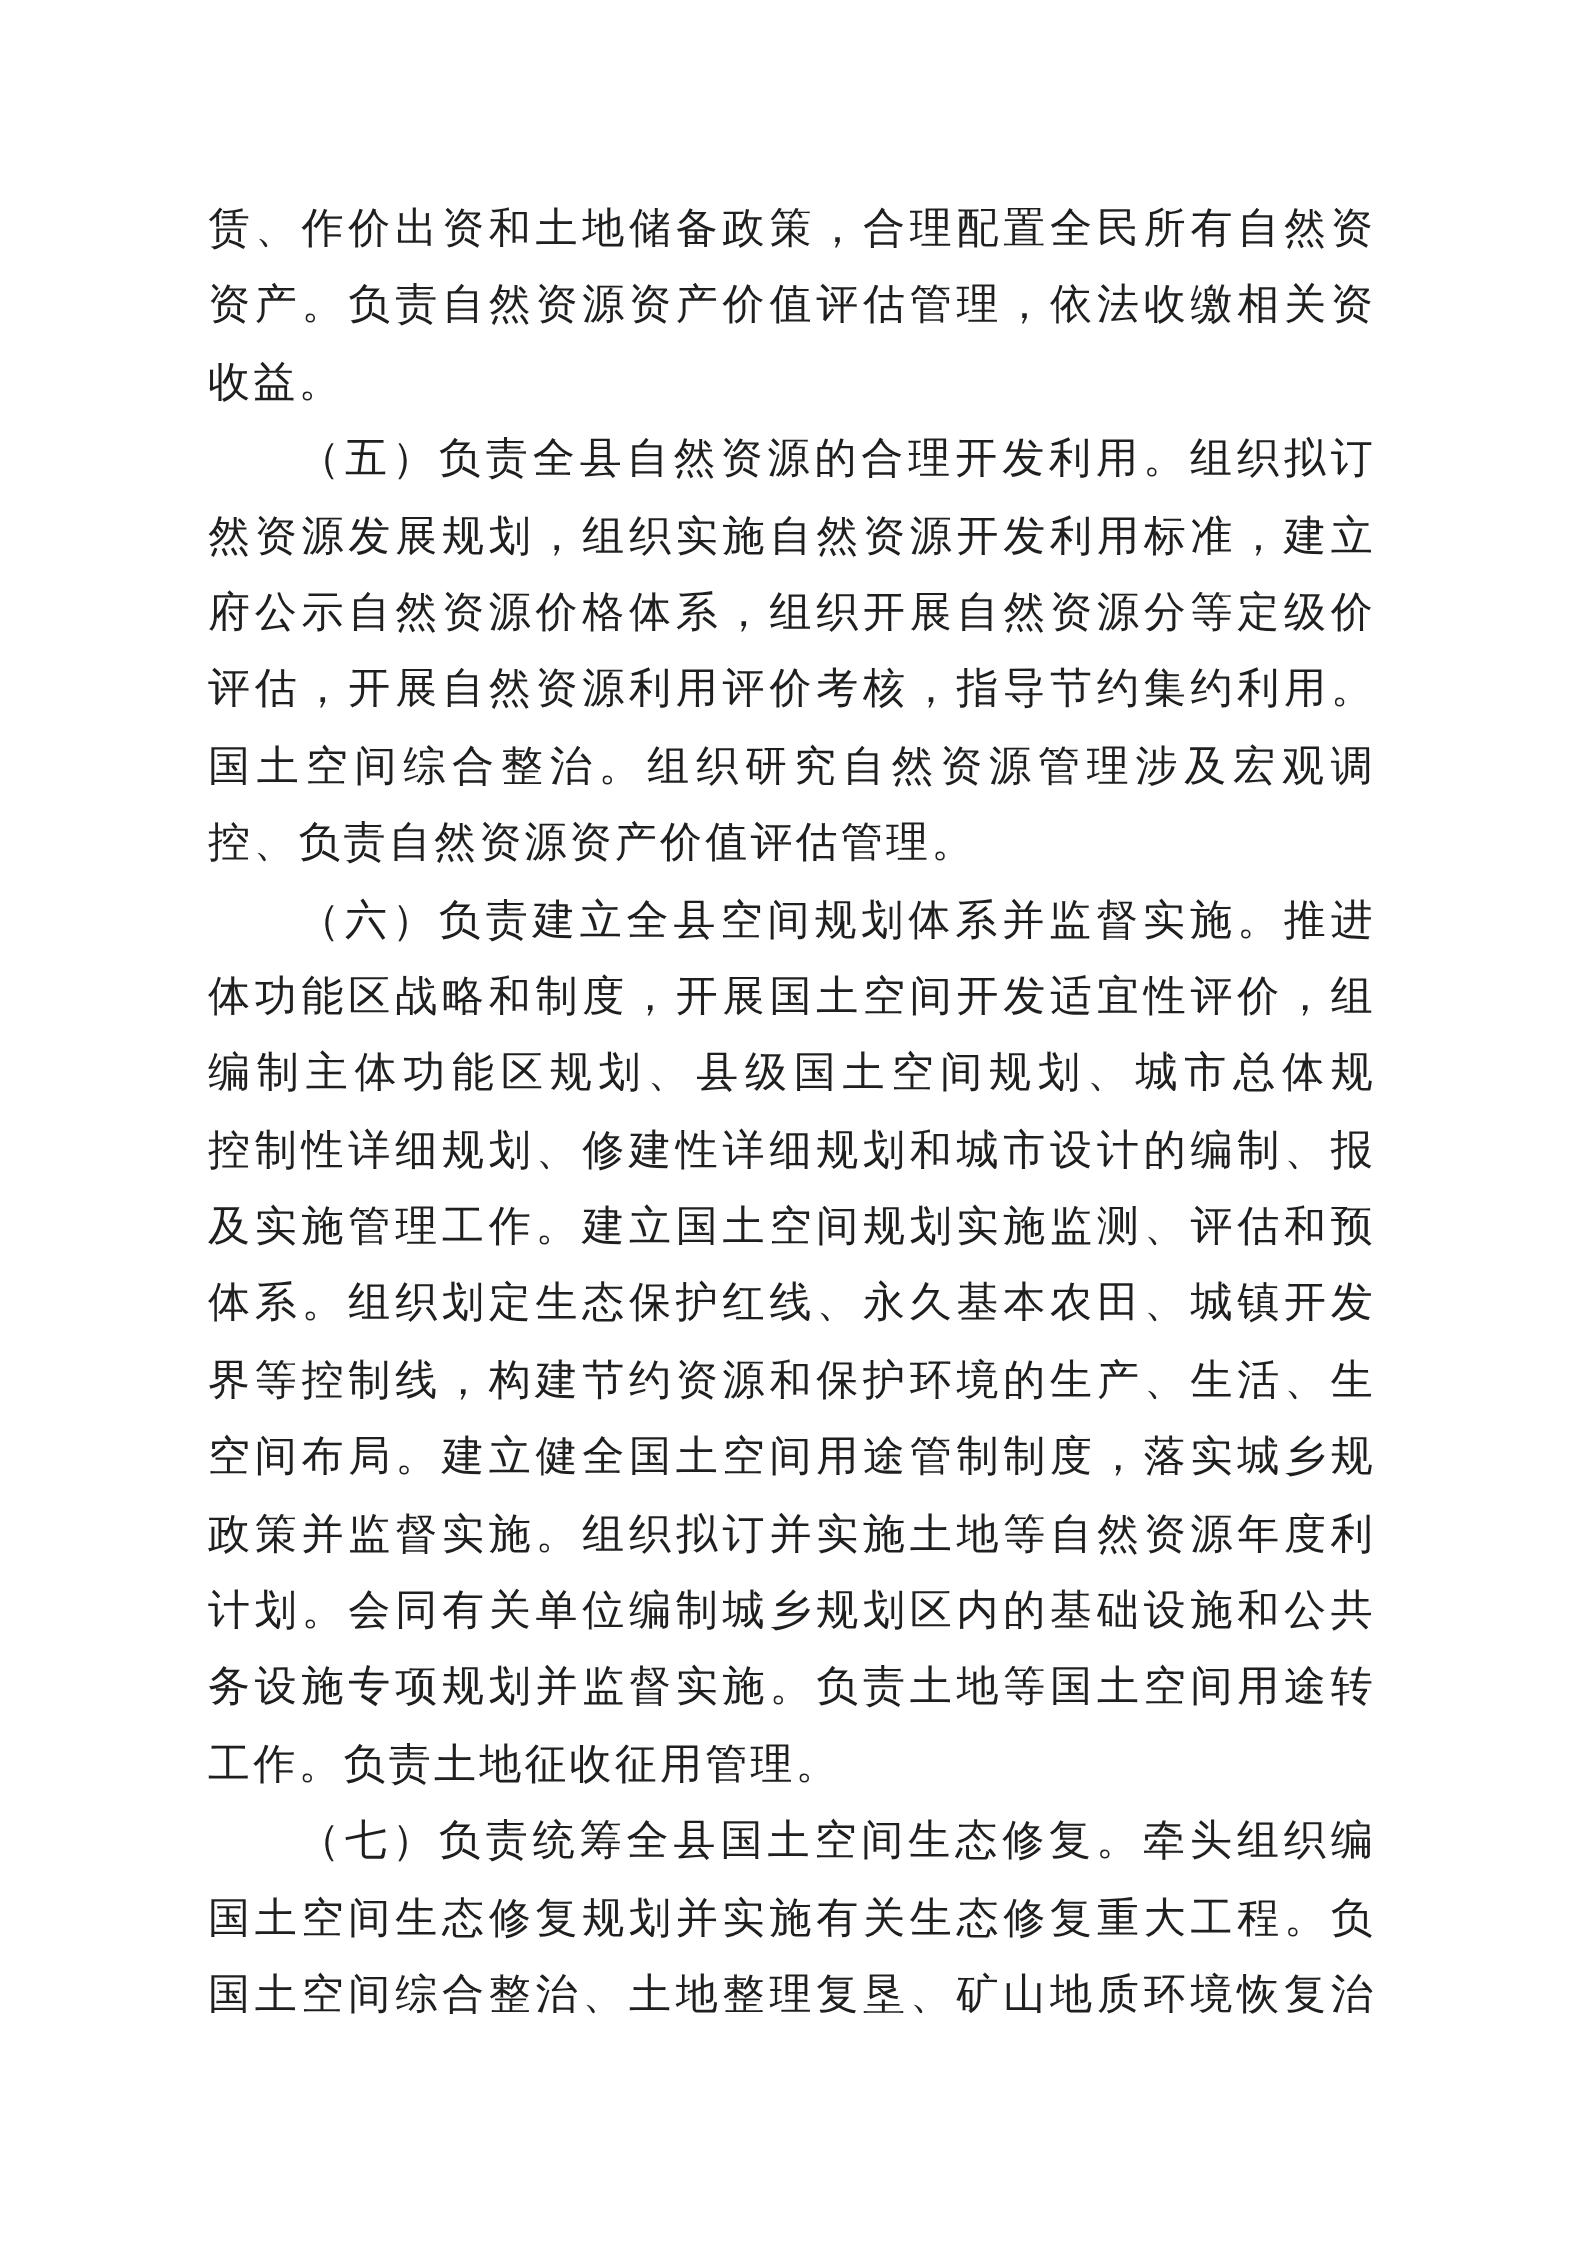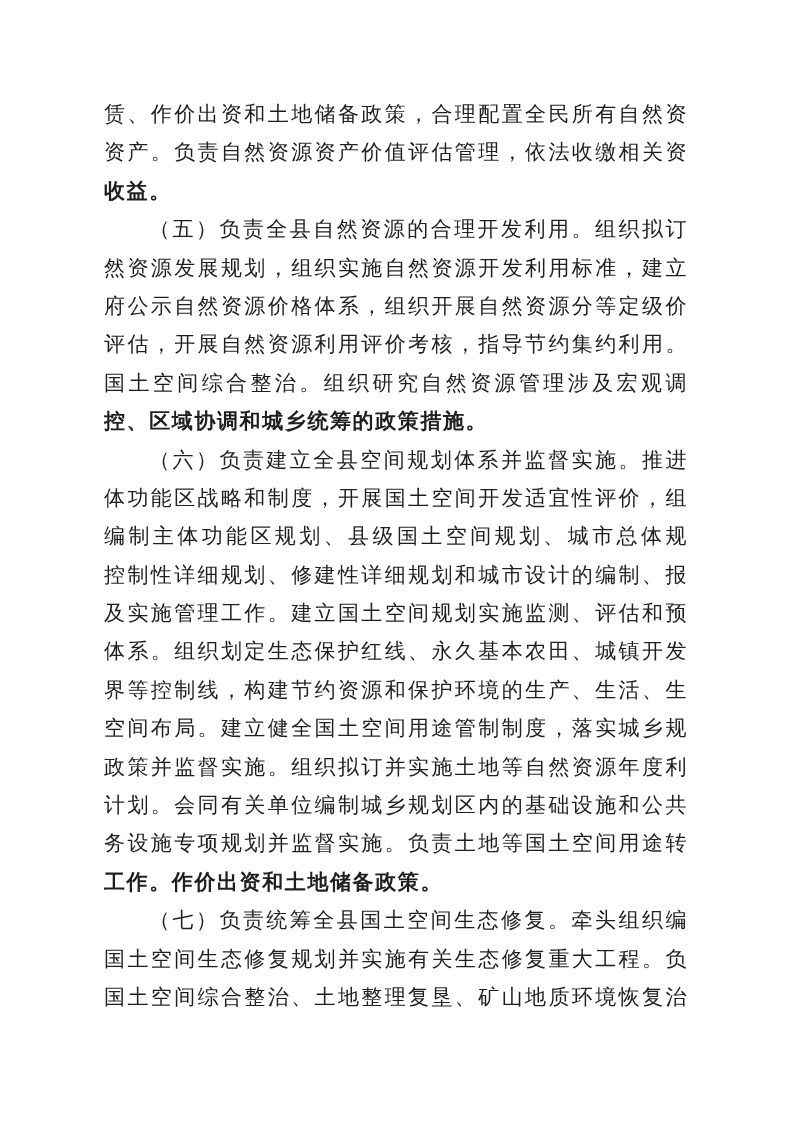--- a/index.html
+++ b/index.html
@@ -32,46 +32,45 @@
     text-align: justify;
     text-align-last: justify;
     text-justify: inter-character;
     font-weight: 400;
   }
   .line.indent {
     text-indent: 45px;
   }
   .line.para-end {
     text-align-last: left;
-    font-weight: bold;
   }
 </style>
 </head>
 <body>
 
 <div class="page" style="background: rgb(255, 255, 255); color: rgb(31, 31, 31);">
   <div class="text-block" id="doc-body">
       <div class="line">赁、作价出资和土地储备政策，合理配置全民所有自然资源</div>
       <div class="line">资产。负责自然资源资产价值评估管理，依法收缴相关资产</div>
       <div class="line para-end">收益。</div>
       <div class="line indent">（五）负责全县自然资源的合理开发利用。组织拟订自</div>
       <div class="line">然资源发展规划，组织实施自然资源开发利用标准，建立政</div>
       <div class="line">府公示自然资源价格体系，组织开展自然资源分等定级价格</div>
       <div class="line">评估，开展自然资源利用评价考核，指导节约集约利用。负</div>
       <div class="line">国土空间综合整治。组织研究自然资源管理涉及宏观调</div>
-      <div class="line para-end">控、区域协调和城乡统筹的政策措施。</div>
+      <div class="line para-end">控、负责自然资源资产价值评估管理。</div>
       <div class="line indent">（六）负责建立全县空间规划体系并监督实施。推进主</div>
       <div class="line">体功能区战略和制度，开展国土空间开发适宜性评价，组织</div>
       <div class="line">编制主体功能区规划、县级国土空间规划、城市总体规划、</div>
       <div class="line">控制性详细规划、修建性详细规划和城市设计的编制、报批</div>
       <div class="line">及实施管理工作。建立国土空间规划实施监测、评估和预警</div>
       <div class="line">体系。组织划定生态保护红线、永久基本农田、城镇开发边</div>
       <div class="line">界等控制线，构建节约资源和保护环境的生产、生活、生态</div>
       <div class="line">空间布局。建立健全国土空间用途管制制度，落实城乡规划</div>
       <div class="line">政策并监督实施。组织拟订并实施土地等自然资源年度利用</div>
       <div class="line">计划。会同有关单位编制城乡规划区内的基础设施和公共服</div>
       <div class="line">务设施专项规划并监督实施。负责土地等国土空间用途转用</div>
-      <div class="line para-end">工作。作价出资和土地储备政策。</div>
+      <div class="line para-end">工作。负责土地征收征用管理。</div>
       <div class="line indent">（七）负责统筹全县国土空间生态修复。牵头组织编制</div>
       <div class="line">国土空间生态修复规划并实施有关生态修复重大工程。负责</div>
       <div class="line">国土空间综合整治、土地整理复垦、矿山地质环境恢复治理</div>
     </div>
 </div>
 
 </body></html>

